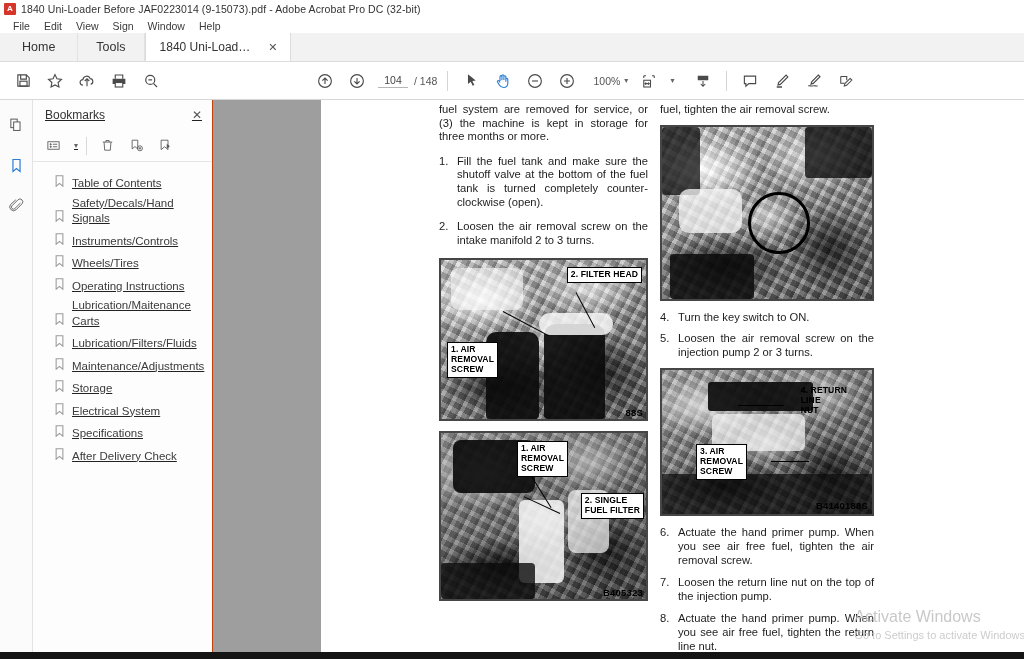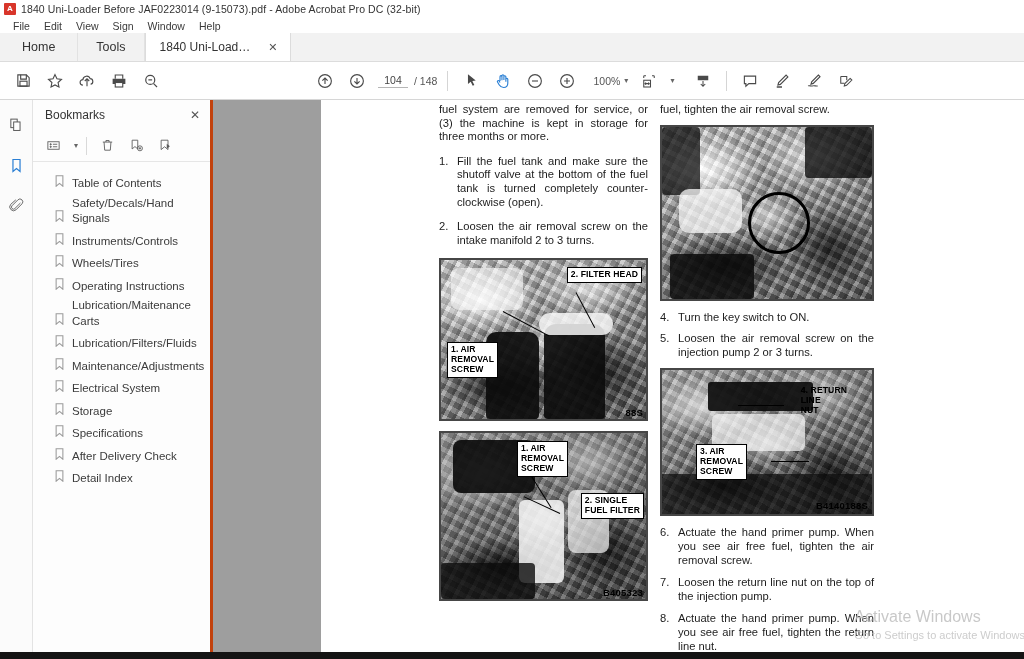--- a/index.html
+++ b/index.html
@@ -87,22 +87,22 @@
     width:33px; flex:0 0 33px; background:#fbfbfb; border-right:1px solid #e3e3e3;
     display:flex; flex-direction:column; align-items:center; padding-top:12px; gap:14px;
   }
   .rail-btn{
     width:26px;height:26px;display:flex;align-items:center;justify-content:center;border-radius:3px;
   }
   .rail-btn.active svg{ color:#2a7fd4; }
 
   
   .bmpanel{
-    width:180px; flex:0 0 180px; background:#fdfdfd; border-right:3px solid #c2410c;
-    display:flex; flex-direction:column; min-height:0;
+    width:180px; flex:0 0 180px; background:#fdfdfd; border-right:1px solid #c2410c;
+    display:flex; flex-direction:column; min-height:0;text-decoration:underline;
   }
   .bm-head{
     height:30px; display:flex; align-items:center; justify-content:space-between;
     padding:0 10px 0 12px; font-size:12px; color:#333;
   }
   .bm-close{ font-size:12px; color:#555; line-height:1; }
   .bm-tools{
     height:32px; display:flex; align-items:center; gap:4px; padding-left:8px;
     border-bottom:1px solid #e6e6e6;
   }
@@ -457,45 +457,39 @@
         <div class="bm-item">
           <span class="bmicon"><svg width="9" height="12" viewBox="0 0 12 16" fill="none" stroke="#9a9a9a" stroke-width="1.4">
                 <path d="M1.5 1h9v14l-4.5-3.8L1.5 15z"></path>
               </svg></span>
           <span class="bmlabel">Maintenance/Adjustments</span>
         </div>
         <div class="bm-item">
           <span class="bmicon"><svg width="9" height="12" viewBox="0 0 12 16" fill="none" stroke="#9a9a9a" stroke-width="1.4">
                 <path d="M1.5 1h9v14l-4.5-3.8L1.5 15z"></path>
               </svg></span>
+          <span class="bmlabel">Storage</span>
+        </div>
+        <div class="bm-item">
+          <span class="bmicon"><svg width="9" height="12" viewBox="0 0 12 16" fill="none" stroke="#9a9a9a" stroke-width="1.4">
+                <path d="M1.5 1h9v14l-4.5-3.8L1.5 15z"></path>
+              </svg></span>
           <span class="bmlabel">Electrical System</span>
         </div>
         <div class="bm-item">
           <span class="bmicon"><svg width="9" height="12" viewBox="0 0 12 16" fill="none" stroke="#9a9a9a" stroke-width="1.4">
                 <path d="M1.5 1h9v14l-4.5-3.8L1.5 15z"></path>
               </svg></span>
-          <span class="bmlabel">Storage</span>
-        </div>
-        <div class="bm-item">
-          <span class="bmicon"><svg width="9" height="12" viewBox="0 0 12 16" fill="none" stroke="#9a9a9a" stroke-width="1.4">
-                <path d="M1.5 1h9v14l-4.5-3.8L1.5 15z"></path>
-              </svg></span>
           <span class="bmlabel">Specifications</span>
         </div>
         <div class="bm-item">
           <span class="bmicon"><svg width="9" height="12" viewBox="0 0 12 16" fill="none" stroke="#9a9a9a" stroke-width="1.4">
                 <path d="M1.5 1h9v14l-4.5-3.8L1.5 15z"></path>
               </svg></span>
           <span class="bmlabel">After Delivery Check</span>
-        </div>
-        <div class="bm-item">
-          <span class="bmicon"><svg width="9" height="12" viewBox="0 0 12 16" fill="none" stroke="#9a9a9a" stroke-width="1.4">
-                <path d="M1.5 1h9v14l-4.5-3.8L1.5 15z"></path>
-              </svg></span>
-          <span class="bmlabel">Detail Index</span>
         </div>
       </div>
     </div>
 
     <div class="collapse-handle">
       <div class="arrow"></div>
     </div>
 
     <div class="docview" style="">
       <div class="gray-gutter"></div>

